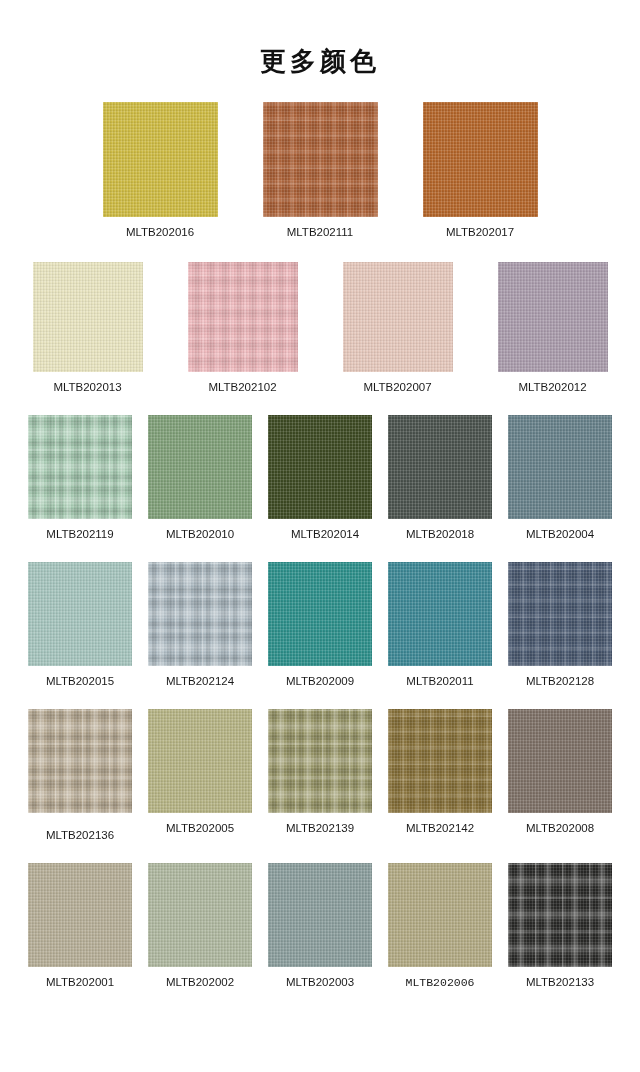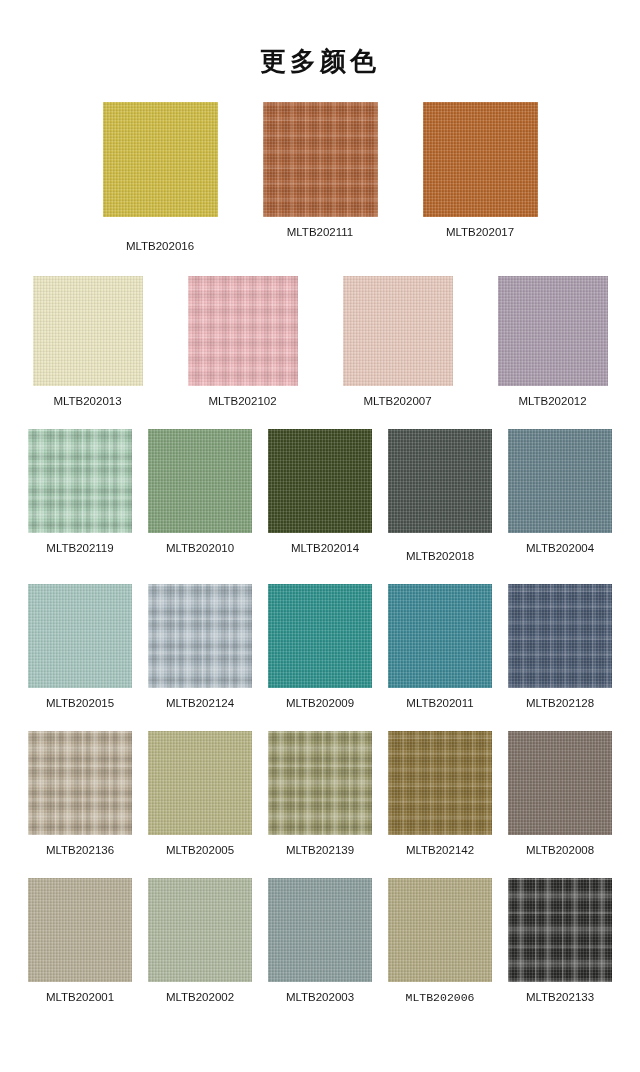--- a/index.html
+++ b/index.html
@@ -129,21 +129,21 @@
 </style>
 </head>
 <body style="background: rgb(255, 255, 255);">
 
 <h1 id="page-title">更多颜色</h1>
 
 <div class="swatch-grid">
     <div class="swatch-row" style="gap: 45px; margin-top: 0px;">
       <div class="swatch-cell">
         <div class="swatch-chip" style="width: 115px; height: 115px; background: rgb(205, 186, 68);"></div>
-        <div class="swatch-label" style="margin-top: 23px;">MLTB202016</div>
+        <div class="swatch-label" style="margin-top: 9px;">MLTB202016</div>
       </div>
       <div class="swatch-cell">
         <div class="swatch-chip tex-medium" style="width: 115px; height: 115px; background: rgb(176, 99, 56);"></div>
         <div class="swatch-label" style="margin-top: 9px;">MLTB202111</div>
       </div>
       <div class="swatch-cell">
         <div class="swatch-chip" style="width: 115px; height: 115px; background: rgb(179, 101, 42);"></div>
         <div class="swatch-label" style="margin-top: 9px;">MLTB202017</div>
       </div>
     </div>
@@ -173,21 +173,21 @@
       <div class="swatch-cell">
         <div class="swatch-chip" style="width: 104px; height: 104px; background: rgb(127, 159, 120);"></div>
         <div class="swatch-label" style="margin-top: 9px;">MLTB202010</div>
       </div>
       <div class="swatch-cell">
         <div class="swatch-chip" style="width: 104px; height: 104px; background: rgb(61, 74, 35);"></div>
         <div class="swatch-label" style="margin-top: 9px; padding-left: 10px;">MLTB202014</div>
       </div>
       <div class="swatch-cell">
         <div class="swatch-chip" style="width: 104px; height: 104px; background: rgb(74, 82, 77);"></div>
-        <div class="swatch-label" style="margin-top: 17px;">MLTB202018</div>
+        <div class="swatch-label" style="margin-top: 9px;">MLTB202018</div>
       </div>
       <div class="swatch-cell">
         <div class="swatch-chip" style="width: 104px; height: 104px; background: rgb(102, 128, 137);"></div>
         <div class="swatch-label" style="margin-top: 9px;">MLTB202004</div>
       </div>
     </div>
     <div class="swatch-row" style="gap: 16px; margin-top: 21px;">
       <div class="swatch-cell">
         <div class="swatch-chip" style="width: 104px; height: 104px; background: rgb(165, 196, 189);"></div>
         <div class="swatch-label" style="margin-top: 9px; text-align: center;">MLTB202015</div>
@@ -205,21 +205,21 @@
         <div class="swatch-label" style="margin-top: 9px;">MLTB202011</div>
       </div>
       <div class="swatch-cell">
         <div class="swatch-chip tex-medium" style="width: 104px; height: 104px; background: rgb(74, 90, 114);"></div>
         <div class="swatch-label" style="margin-top: 9px;">MLTB202128</div>
       </div>
     </div>
     <div class="swatch-row" style="gap: 16px; margin-top: 21px;">
       <div class="swatch-cell">
         <div class="swatch-chip tex-heavy" style="width: 104px; height: 104px; background: rgb(188, 174, 150);"></div>
-        <div class="swatch-label" style="margin-top: 9px;">MLTB202136</div>
+        <div class="swatch-label" style="margin-top: 16px;">MLTB202136</div>
       </div>
       <div class="swatch-cell">
         <div class="swatch-chip" style="width: 104px; height: 104px; background: rgb(181, 179, 132);"></div>
         <div class="swatch-label" style="margin-top: 9px;">MLTB202005</div>
       </div>
       <div class="swatch-cell">
         <div class="swatch-chip tex-heavy" style="width: 104px; height: 104px; background: rgb(156, 154, 106);"></div>
         <div class="swatch-label" style="margin-top: 9px;">MLTB202139</div>
       </div>
       <div class="swatch-cell">

